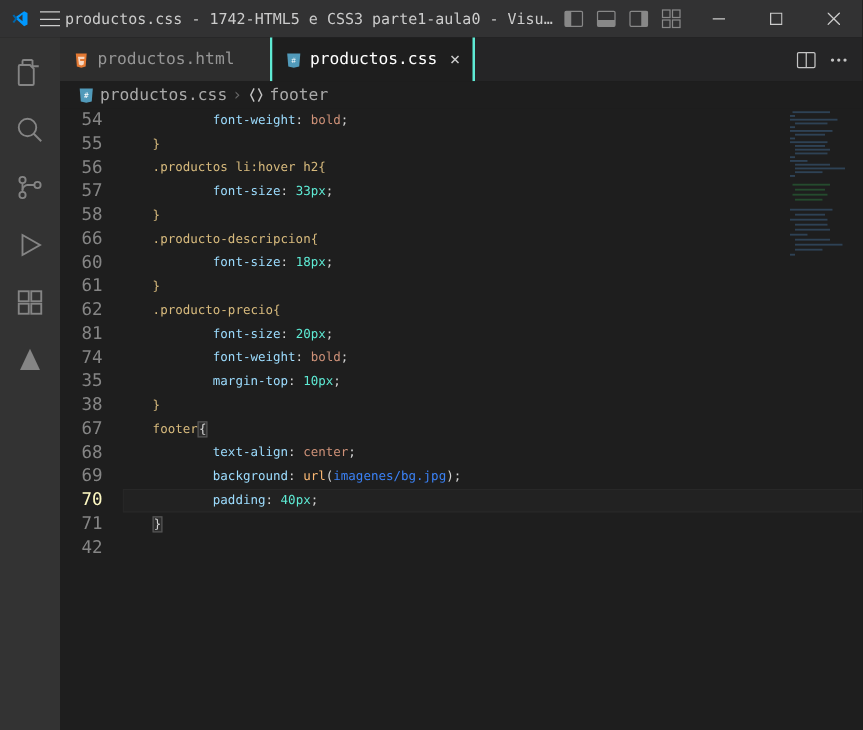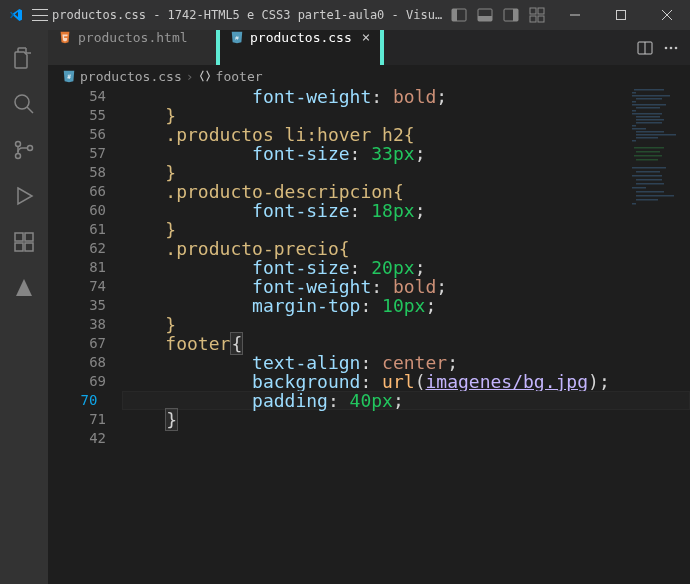--- a/index.html
+++ b/index.html
@@ -12,43 +12,43 @@
 .tb-title { flex:1; text-align:center; font-size:12px; color:#ccc; overflow:hidden; white-space:nowrap; text-overflow:ellipsis; padding:0 4px; }
 .tb-right { display:flex; align-items:center; }
 .tb-btn { width:46px; height:30px; display:flex; align-items:center; justify-content:center; color:#ccc; cursor:pointer; }
 .layout-icons { display:flex; gap:4px; padding-right:4px; }
 .layout-btn { width:22px; height:22px; display:flex; align-items:center; justify-content:center; color:#888; cursor:pointer; }
 .main { display:flex; height:calc(100% - 30px); }
 .activitybar { width:48px; background:#333333; display:flex; flex-direction:column; align-items:center; padding-top:8px; gap:6px; }
 .ab-item { width:48px; height:40px; display:flex; align-items:center; justify-content:center; color:#858585; cursor:pointer; position:relative; }
 .editor-area { flex:1; display:flex; flex-direction:column; background:#1e1e1e; position:relative; }
 .tabs { height:35px; background:#252526; display:flex; align-items:stretch; }
-.tab { display:flex; align-items:flex-start; padding:0 10px; gap:6px; font-size:13px; color:#969696; cursor:pointer; background:#2d2d2d; border-right:4px solid #5eead4; }
+.tab { display:flex; align-items:center; padding:0 10px; gap:6px; font-size:13px; color:#969696; cursor:pointer; background:#2d2d2d; border-right:2px solid #5eead4; }
 .tab.active { background:#1e1e1e; color:#fff; }
 .tab-icon { width:14px; height:14px; flex-shrink:0; }
 .tab-close { opacity:0; color:#ccc; font-size:14px; line-height:1; cursor:pointer; margin-left:4px; }
 .tab:hover .tab-close,.tab.active .tab-close { opacity:1; }
 .tab-actions { margin-left:auto; display:flex; align-items:center; gap:4px; padding-right:8px; }
 .tab-action { width:22px; height:22px; display:flex; align-items:center; justify-content:center; color:#c5c5c5; cursor:pointer; }
 .breadcrumbs { height:22px; background:#1e1e1e; display:flex; align-items:center; padding-left:14px; font-size:13px; color:#a9a9a9; gap:4px; }
 .bc-item { display:flex; align-items:center; gap:4px; cursor:pointer; }
 .bc-sep { color:#666; }
-.code-area { flex:1; display:flex; overflow:hidden; position:relative;margin-left:24px; }
+.code-area { flex:1; display:flex; overflow:hidden; position:relative; }
 .gutter { width:50px; text-align:right; padding-right:16px; color:#858585; font-family:Consolas,monospace; font-size:14px; line-height:19px; padding-top:0; user-select:none; }
-.gutter .ln.current { color:#0ea5e9;text-align:center; }
-.code { flex:1; font-family:Consolas,monospace; font-size:18px; line-height:19px; white-space:pre; color:#d4d4d4; position:relative; }
+.gutter .ln.current { color:#fef9c3; }
+.code { flex:1; font-family:Consolas,monospace; font-size:10px; line-height:19px; white-space:pre; color:#d4d4d4; position:relative; }
 .line { height:19px; position:relative; }
 .line.current { background:rgba(255,255,255,0.02); box-shadow:inset 0 0 0 1px #282828; }
 .t-sel { color:#d7ba7d; }
 .t-prop { color:#9cdcfe; }
 .t-punc { color:#d4d4d4; }
 .t-val { color:#ce9178; }
-.t-num { color:#22c55e; }
+.t-num { color:#5eead4; }
 .t-func { color:#fdba74; }
-.t-url { color:#c4b5fd; text-decoration:underline; }
+.t-url { color:#3b82f6; }
 .t-brace-hl { border:1px solid #555; background:rgba(100,100,100,0.2); }
 .minimap { position:absolute; right:0; top:0; width:60px; height:140px; opacity:0.6; overflow:hidden; pointer-events:none; }
 .minimap svg { display:block; }
 svg { display:block; }
 </style>
 </head>
 <body>
 
 <div class="titlebar">
   <div class="tb-left">

